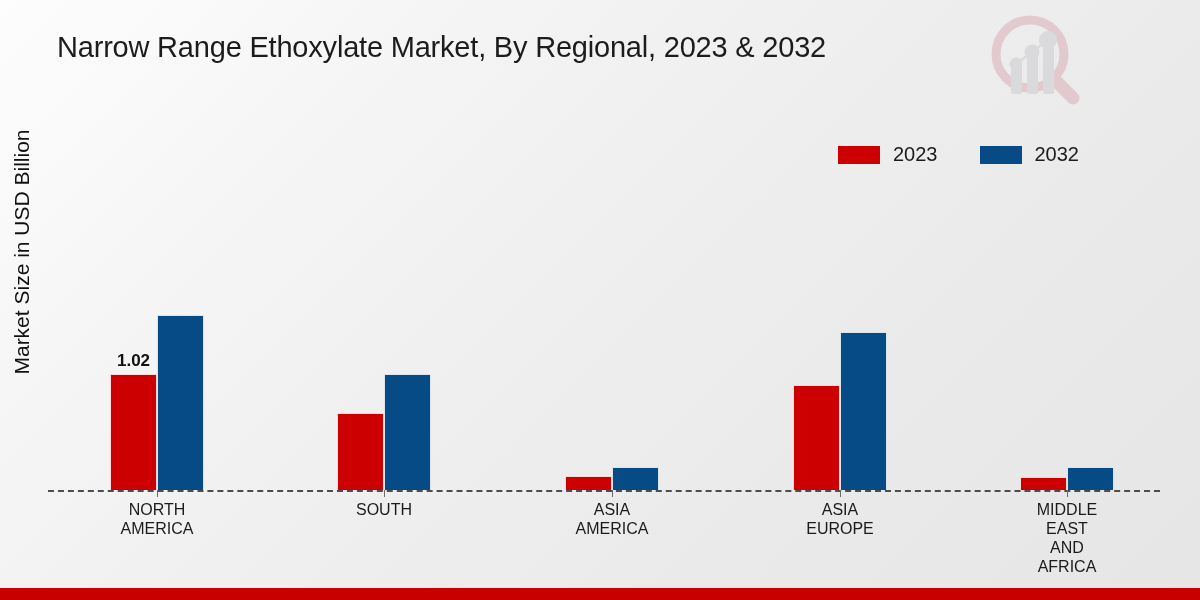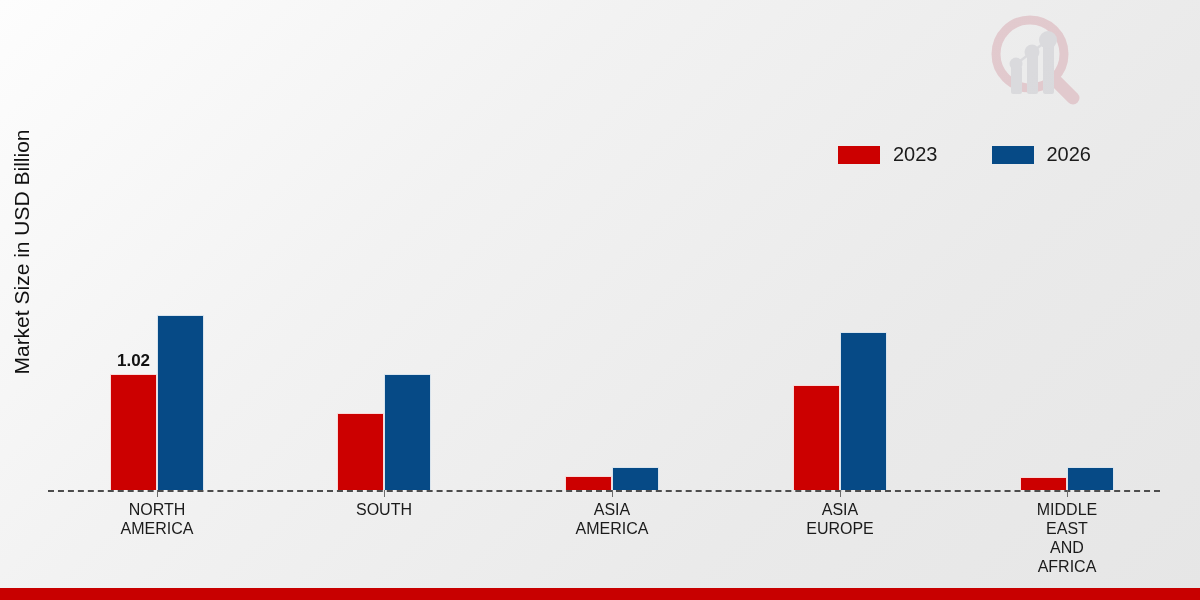--- a/index.html
+++ b/index.html
@@ -27,21 +27,21 @@
   
   .yaxis-title {
     position:absolute; left:-148px; top:240px; width:340px;
     transform:rotate(-90deg);
     font-size:21px; color:#111; text-align:center; white-space:nowrap;
   }
 
   
   .legend {
     position:absolute; left:838px; top:143px;
-    display:flex; align-items:center; gap:54px;justify-content:flex-end;
+    display:flex; align-items:center; gap:42px;justify-content:flex-end;
   }
   .legend-item { display:flex; align-items:center; gap:13px; }
   .legend-swatch { width:42px; height:18px; display:block; }
   .legend-label { font-size:20px; color:#1b1b1b; }
 
   
   .plot { position:absolute; left:0; top:0; width:1200px; height:600px; }
   .baseline {
     position:absolute; left:48px; top:490px; width:1112px; height:0;
     border-top:2px dashed #4d4d4d;
@@ -83,31 +83,32 @@
       <rect x="26" y="54" width="11" height="28" rx="2" fill="#c9c9cf"></rect>
       <rect x="42" y="42" width="11" height="40" rx="2" fill="#c9c9cf"></rect>
       <rect x="58" y="30" width="11" height="52" rx="2" fill="#c9c9cf"></rect>
       <path d="M31 52 L47 40 L63 28" stroke="#c9c9cf" stroke-width="2.5" fill="none"></path>
       <circle cx="31" cy="52" r="6.5" fill="#c9c9cf"></circle>
       <circle cx="47" cy="40" r="7.5" fill="#c9c9cf"></circle>
       <circle cx="63" cy="28" r="9" fill="#c9c9cf"></circle>
     </svg>
   </div>
 
+  <div class="chart-title">Narrow Range Ethoxylate Market, By Regional, 2023 &amp; 2032</div>
 
   <div class="yaxis-title">Market Size in USD Billion</div>
 
   <div class="legend">
     <div class="legend-item">
       <span class="legend-swatch" style="background:#cc0000"></span>
       <span class="legend-label">2023</span>
     </div>
     <div class="legend-item">
       <span class="legend-swatch" style="background:#064a86"></span>
-      <span class="legend-label">2026</span>
+      <span class="legend-label">2032</span>
     </div>
   </div>
 
   <div class="plot">
     <div class="baseline"></div>
     <div id="bars-layer">
         <div class="group" style="left: 110px; width: 94px; bottom: 110px;">
           <div class="bar-wrap" style="width: 47px; height: 108px; justify-content: center;">
             <div class="bar" style="width: 47px; height: 116px; background: rgb(204, 0, 0);"></div>
             <span class="bar-value" style="bottom: 119px;">1.02</span>

